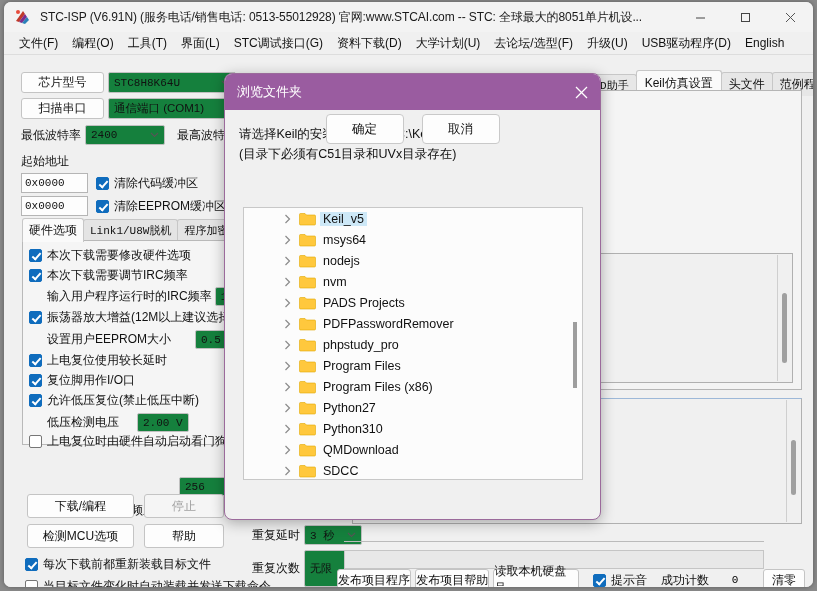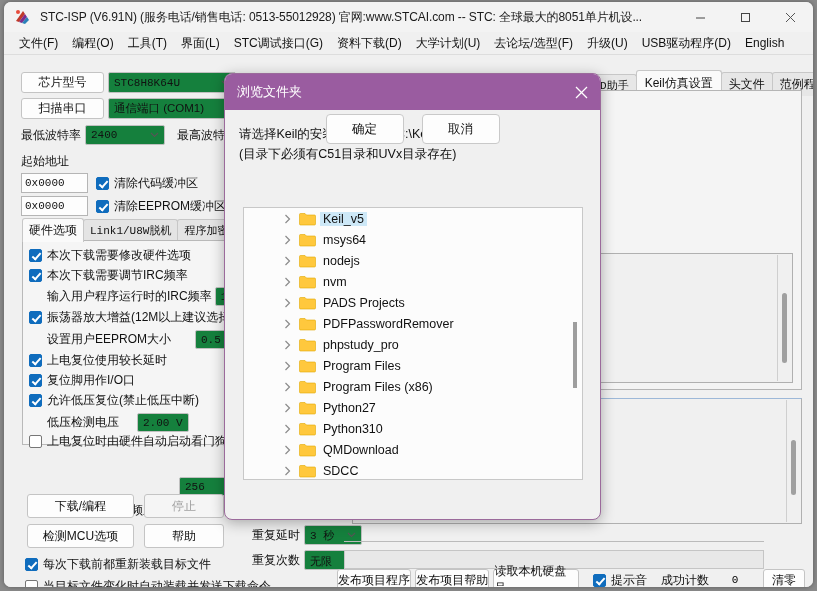--- a/index.html
+++ b/index.html
@@ -510,21 +510,21 @@
           <span>3 秒</span>
           <span class="chev">
             <svg width="9" height="6" viewBox="0 0 9 6">
                 <path d="M1 1 L4.5 4.5 L8 1" fill="none" stroke="#555" stroke-width="1.1"></path>
               </svg>
           </span>
         </div>
       </div>
       <div class="row" style="left:248px; top:484px;">
         <div class="lbl">重复次数</div>
-        <div class="combo" style="width:58px;height:20px;margin-left:4px;align-items:flex-end;">
+        <div class="combo" style="width:58px;height:37px;margin-left:4px;">
           <span>无限</span>
           <span class="chev">
             <svg width="9" height="6" viewBox="0 0 9 6">
                 <path d="M1 1 L4.5 4.5 L8 1" fill="none" stroke="#555" stroke-width="1.1"></path>
               </svg>
           </span>
         </div>
       </div>
       <div style="position:absolute;left:340px;top:462px;width:420px;height:14px;border-bottom:1px solid #bbb;"></div>
       <div style="position:absolute;left:340px;top:484px;width:420px;height:19px;border:1px solid #c5c5c5;background:#e8e8e8;"></div>

